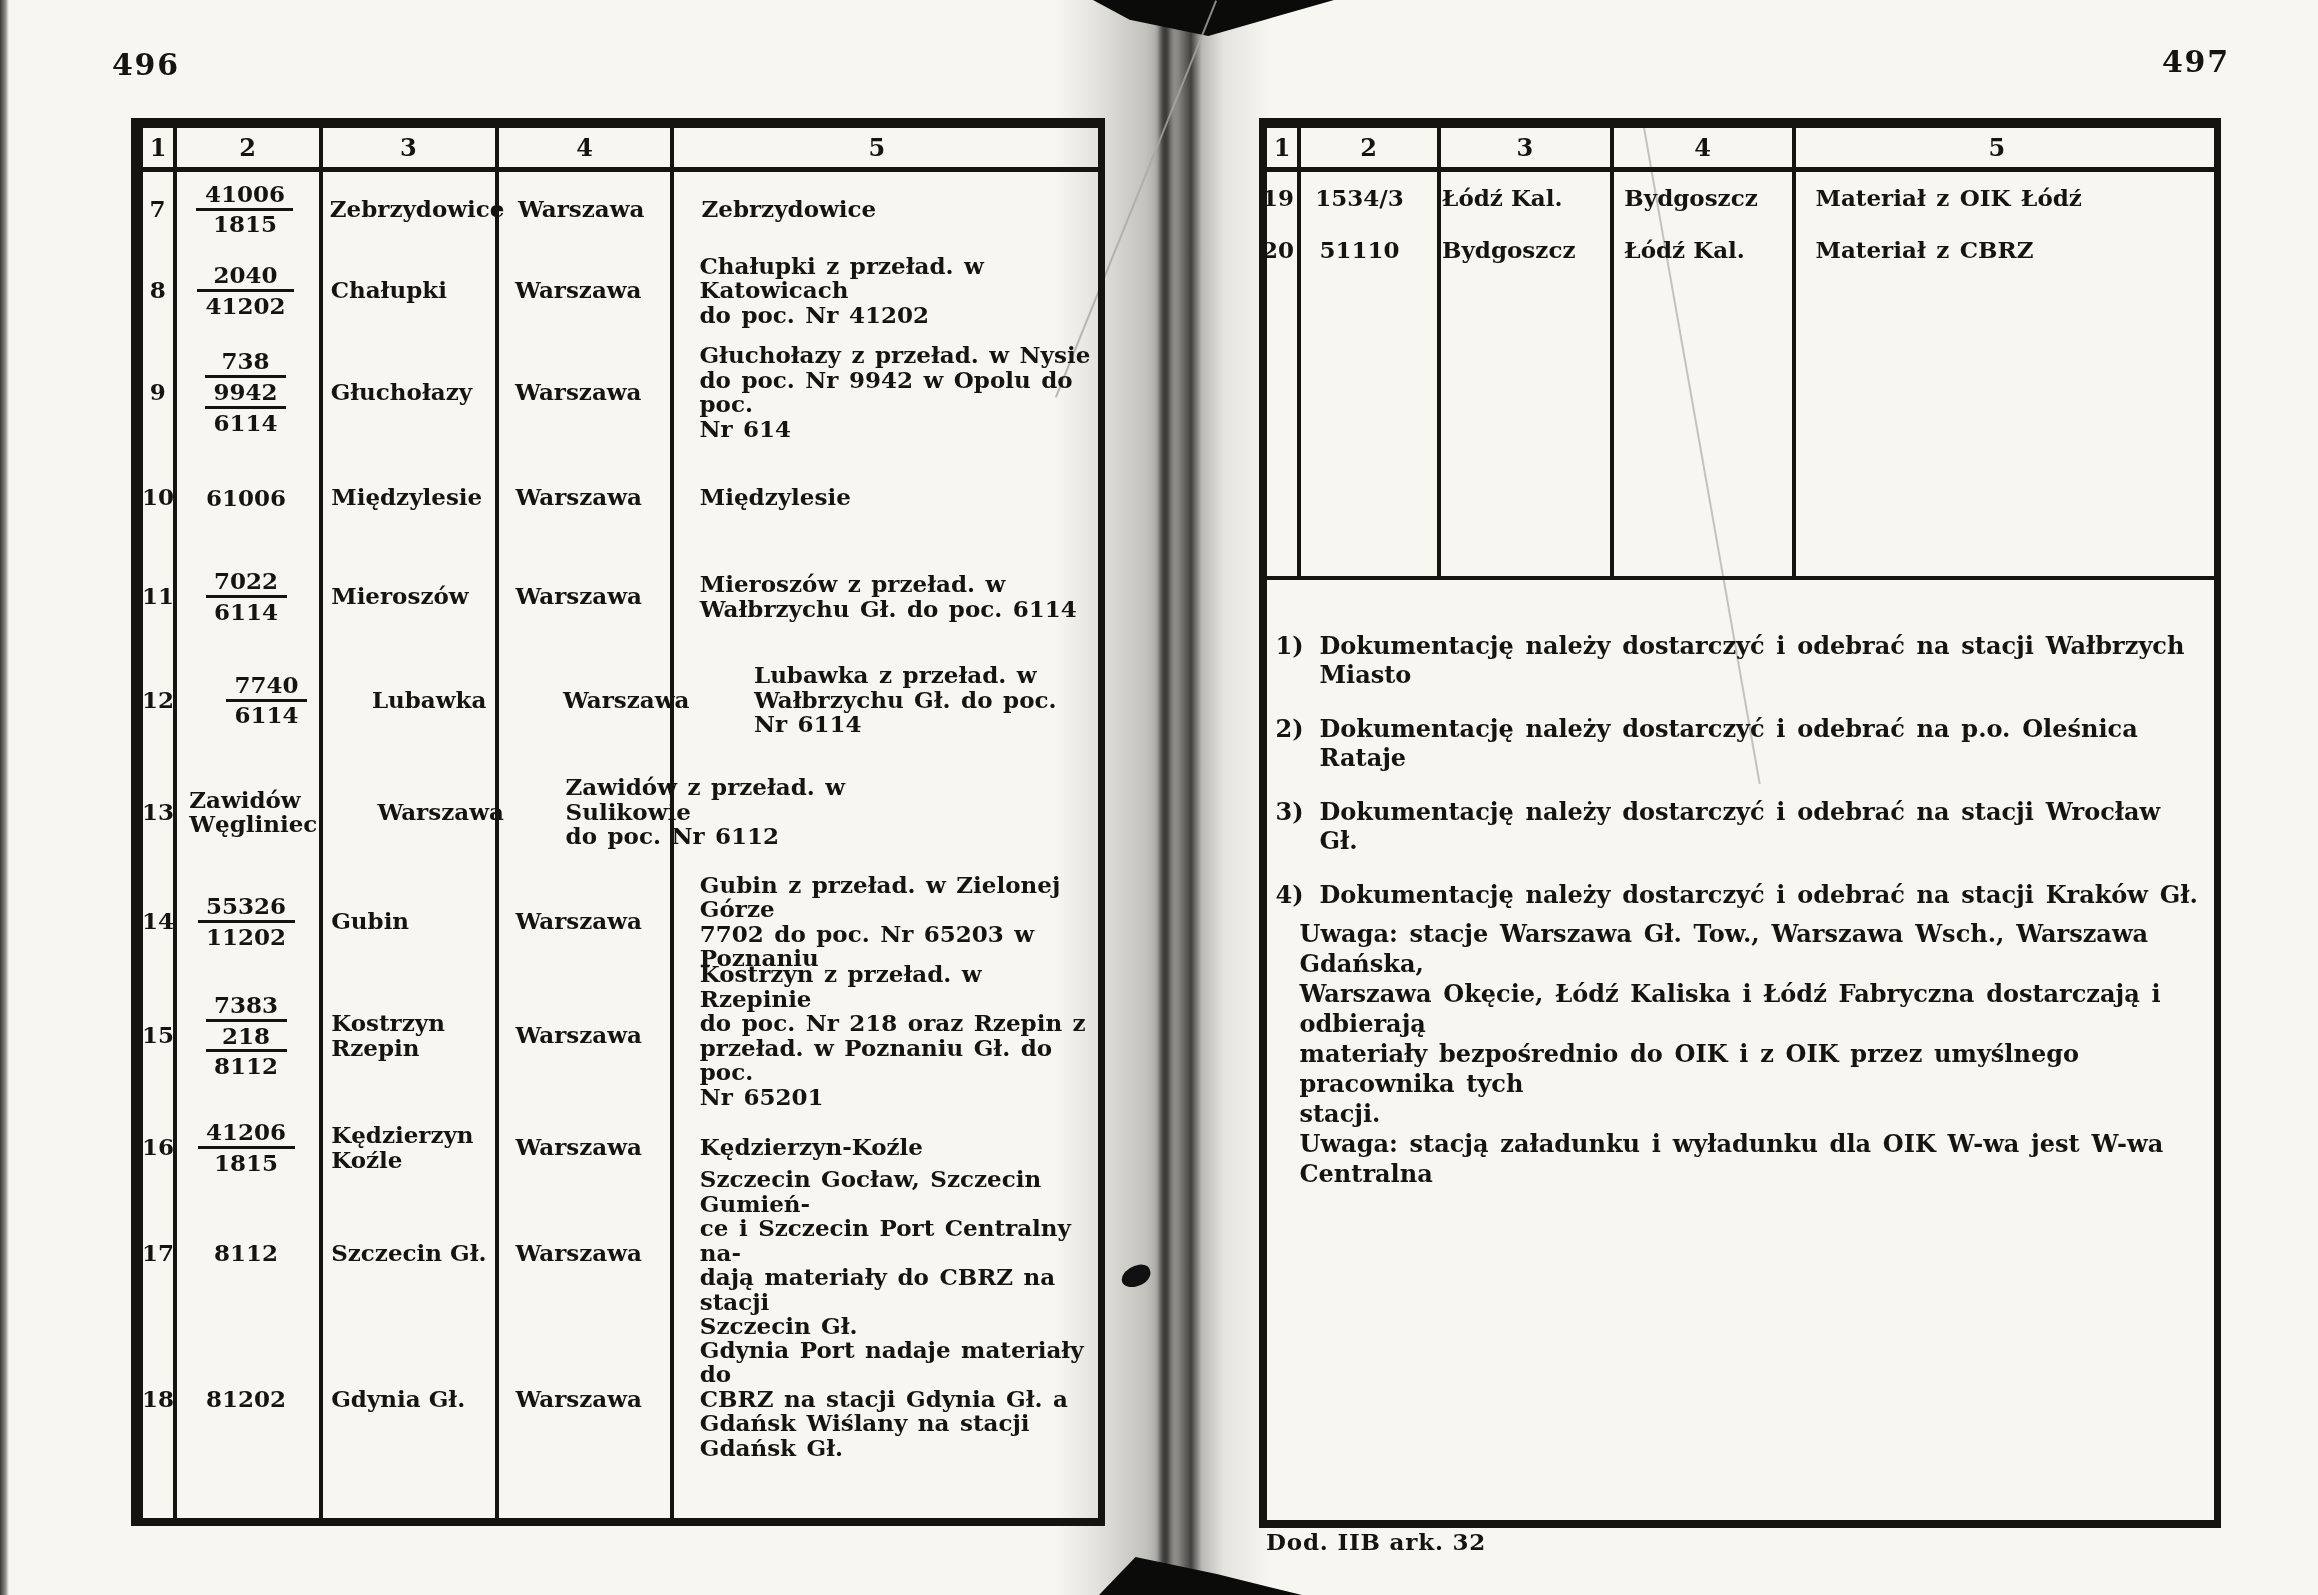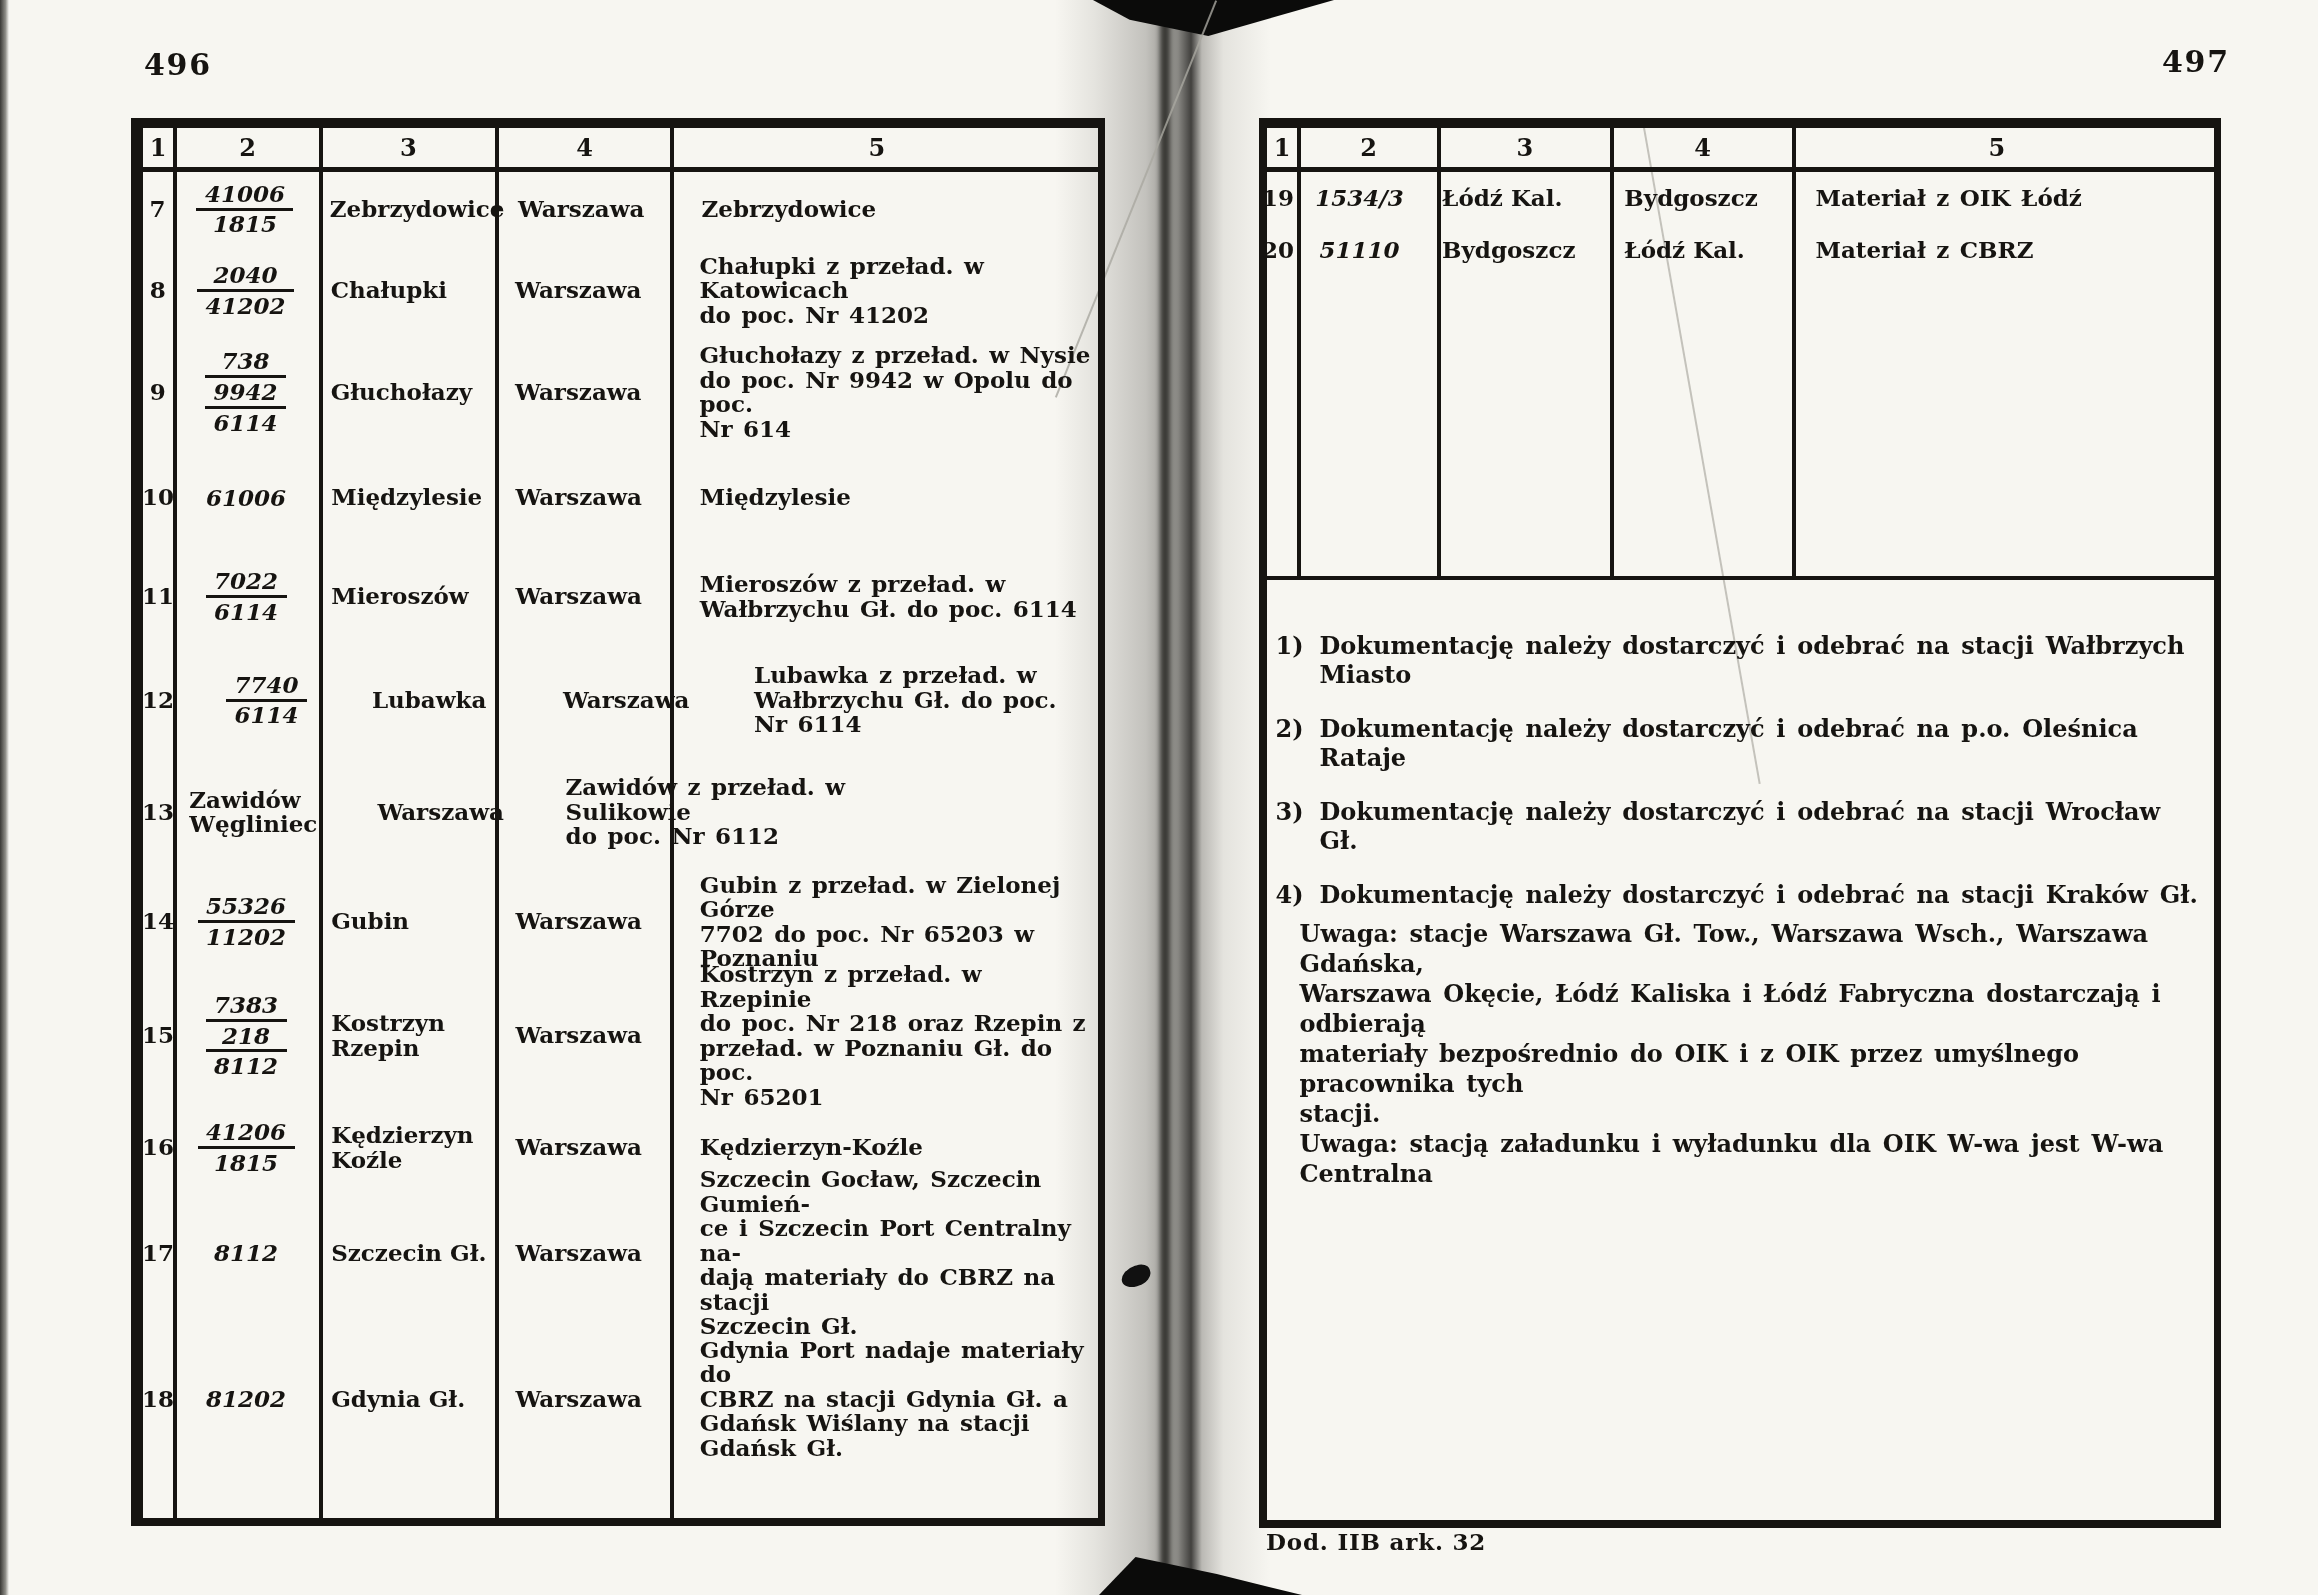--- a/index.html
+++ b/index.html
@@ -21,21 +21,21 @@
   .wedge-bottom{position:absolute;left:1099px;top:1557px;width:203px;height:38px;background:#0b0b0a;
              clip-path:polygon(18% 0,58% 45%,100% 100%,0 100%);}
   .crease{position:absolute;width:1.7px;background:#a9a7a0;opacity:.8;}
   .crease-1{left:1135px;top:-15px;height:428px;transform:rotate(22deg);}
   .crease-2{left:1700px;top:113px;height:676px;transform:rotate(-10deg);background:#b7b5ae;}
   .ink-blob{position:absolute;left:1121px;top:1266px;width:30px;height:20px;background:#111;
             border-radius:60% 40% 55% 45%;transform:rotate(-18deg);}
 
   
   .pageno{position:absolute;font-size:30px;letter-spacing:1.7px;}
-  .pageno-left{left:144px;top:47px;}
+  .pageno-left{left:112px;top:47px;}
   .pageno-right{left:2162px;top:44px;}
   .footer-note{position:absolute;left:1266px;top:1528px;font-size:23px;letter-spacing:0.8px;}
 
   
   .box{position:absolute;border:8.5px solid #161411;background:transparent;}
   .left-box{left:131px;top:118px;width:955px;height:1390px;
             border-left-width:12px;border-top-width:10px;border-right-width:7.6px;}
   .right-box{left:1259px;top:118px;width:947px;height:1392px;
              border-top-width:10px;border-right-width:7.6px;}
   .hline{position:absolute;left:0;right:0;top:39px;height:5px;background:#161411;}
@@ -55,21 +55,21 @@
   .c3,.c4{padding-left:12px;}
   .c5{padding-left:12px;padding-right:3.4px;word-spacing:2.5px;}
   .pre{white-space:pre-line;}
 
   .left-box .c1{width:30px;}  .left-box .c2{width:141px;} .left-box .c3{width:172px;}
   .left-box .c4{width:172px;} .left-box .c5{width:404px;}
   .right-box .c1{width:22px;} .right-box .c2{width:135px;} .right-box .c3{width:169px;}
   .right-box .c4{width:178px;}.right-box .c5{width:402px;}
 
   .frac{display:inline-flex;flex-direction:column;align-items:stretch;text-align:center;}
-  .fr{padding:0.8px 8.5px;line-height:26px;font-size:23px;font-style:italic;}
+  .fr{padding:0.8px 8.5px;line-height:26px;font-size:23px;}
   .fr-over{border-top:3.4px solid #161411;}
 
   
   .notes{position:absolute;left:8.5px;right:13.5px;top:473px;}
   .note{display:flex;margin-top:25px;font-size:24px;}
   .note:first-child{margin-top:30px;}
   .nlabel{width:44px;flex:none;}
   .ntext{word-spacing:3.4px;}
   .remarks{margin-top:10px;padding-left:24px;padding-right:5px;}
   .remark{font-size:24px;line-height:30px;word-spacing:3.4px;white-space:pre-line;}

